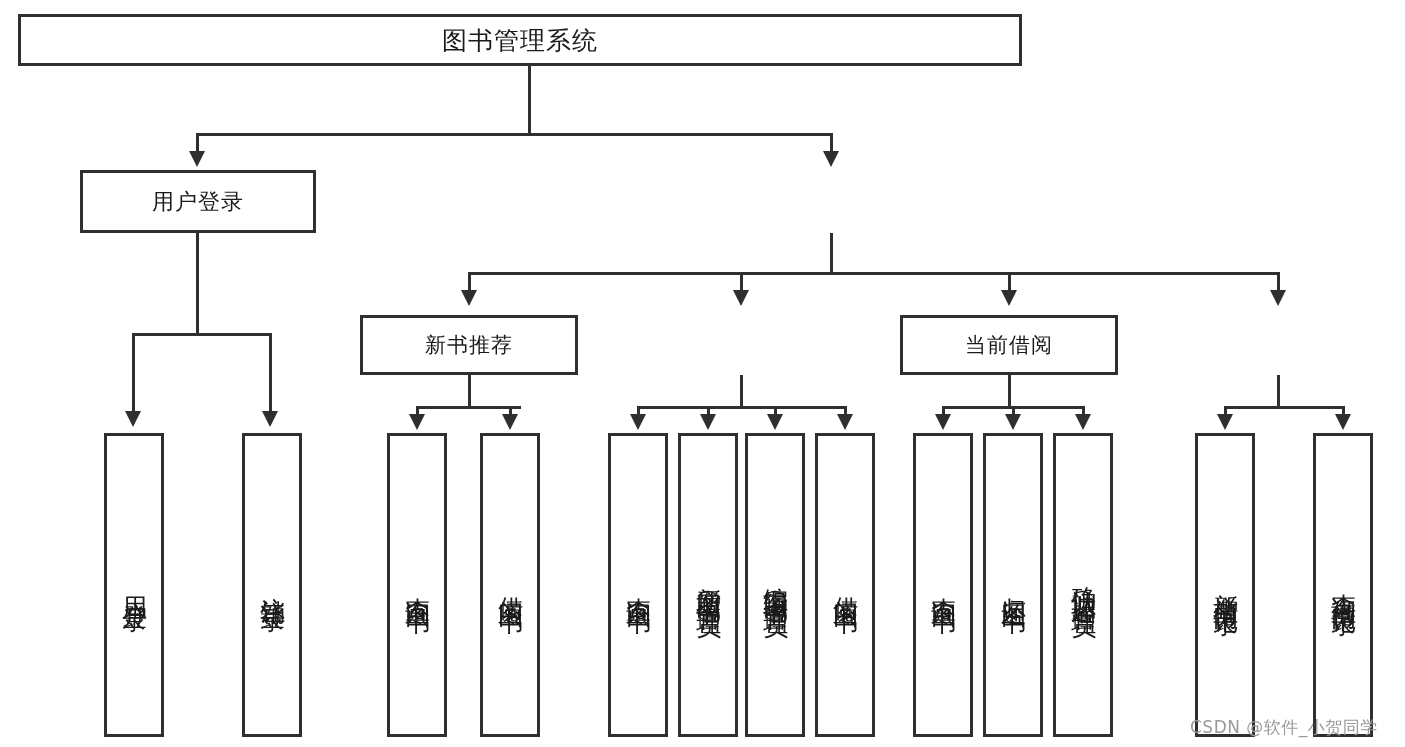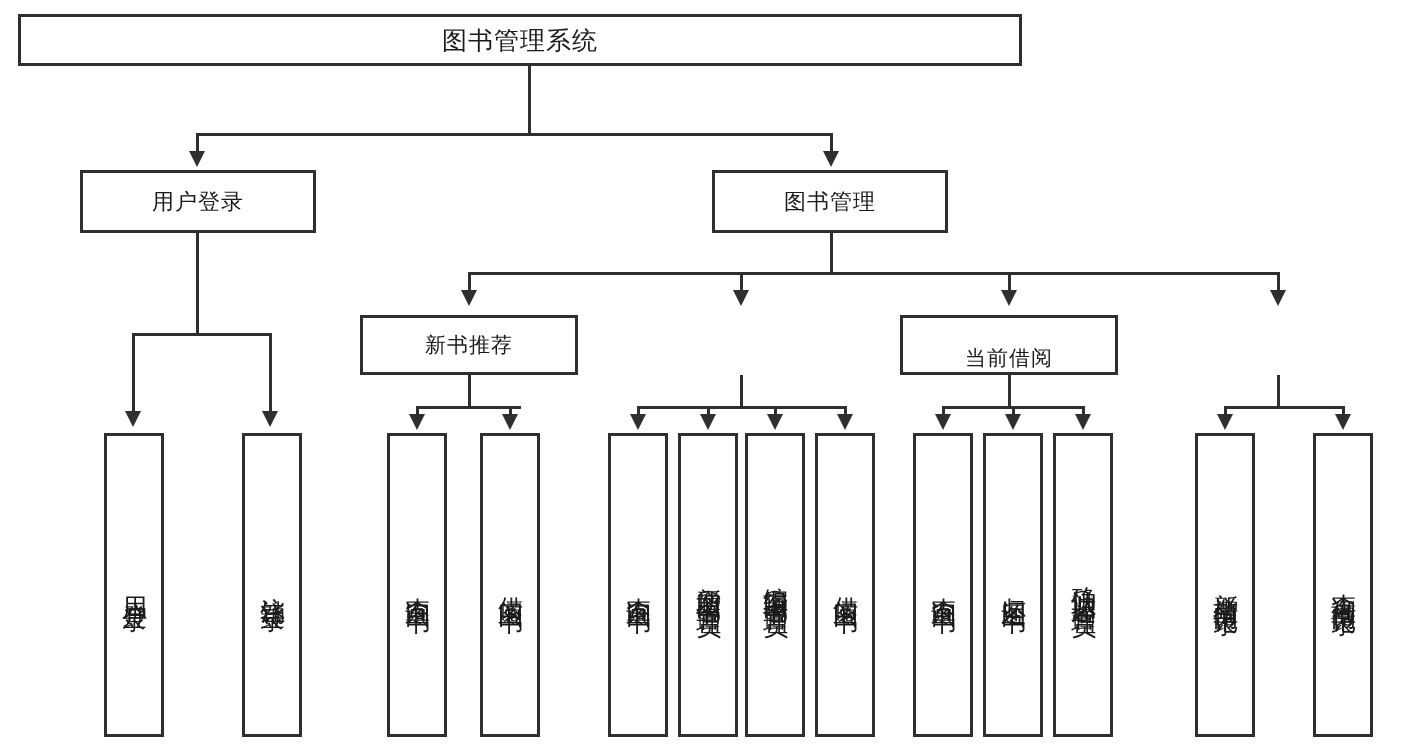--- a/index.html
+++ b/index.html
@@ -56,23 +56,20 @@
   <div class="hline" style="left:196px;top:133px;width:637px;"></div>
 
   <div class="vline" style="left:196px;top:133px;height:20px;"></div>
   <div class="arrow" style="left:189px;top:151px;"></div>
   <div class="vline" style="left:830px;top:133px;height:20px;"></div>
   <div class="arrow" style="left:823px;top:151px;"></div>
 
   <div class="node lvl1" style="left:80px;top:170px;width:236px;height:63px;">
     <span>用户登录</span>
   </div>
-  <div class="node lvl1" style="left:712px;top:170px;width:236px;height:63px;">
-    <span>图书管理</span>
-  </div>
 
   <div class="vline" style="left:196px;top:233px;height:102px;"></div>
   <div class="hline" style="left:132px;top:333px;width:139px;"></div>
   <div class="vline" style="left:132px;top:333px;height:80px;"></div>
   <div class="arrow" style="left:125px;top:411px;"></div>
   <div class="vline" style="left:269px;top:333px;height:80px;"></div>
   <div class="arrow" style="left:262px;top:411px;"></div>
 
   <div class="vline" style="left:830px;top:233px;height:41px;"></div>
   <div class="hline" style="left:468px;top:272px;width:812px;"></div>
@@ -81,21 +78,21 @@
   <div class="vline" style="left:740px;top:272px;height:20px;"></div>
   <div class="arrow" style="left:733px;top:290px;"></div>
   <div class="vline" style="left:1008px;top:272px;height:20px;"></div>
   <div class="arrow" style="left:1001px;top:290px;"></div>
   <div class="vline" style="left:1277px;top:272px;height:20px;"></div>
   <div class="arrow" style="left:1270px;top:290px;"></div>
 
   <div class="node lvl2" style="left:360px;top:315px;width:218px;height:60px;">
     <span>新书推荐</span>
   </div>
-  <div class="node lvl2" style="left:900px;top:315px;width:218px;height:60px;align-items:flex-end;">
+  <div class="node lvl2" style="left:900px;top:315px;width:218px;height:60px;">
     <span>当前借阅</span>
   </div>
 
   <div class="vline" style="left:468px;top:375px;height:33px;"></div>
   <div class="hline" style="left:416px;top:406px;width:105px;"></div>
   <div class="vline" style="left:416px;top:406px;height:10px;"></div>
   <div class="arrow" style="left:409px;top:414px;"></div>
   <div class="vline" style="left:509px;top:406px;height:10px;"></div>
   <div class="arrow" style="left:502px;top:414px;"></div>
 
@@ -163,14 +160,15 @@
     <span class="vtext">确认归还（管理员）</span>
   </div>
 
   <div class="leaf" style="left:1195px;top:433px;width:60px;height:304px;">
     <span class="vtext">新增借阅记录</span>
   </div>
   <div class="leaf" style="left:1313px;top:433px;width:60px;height:304px;">
     <span class="vtext">查询借阅记录</span>
   </div>
 
+  <div id="watermark" style="left:1190px;top:716px;">CSDN @软件_小贺同学</div>
 
 </div>
 
 </body></html>

